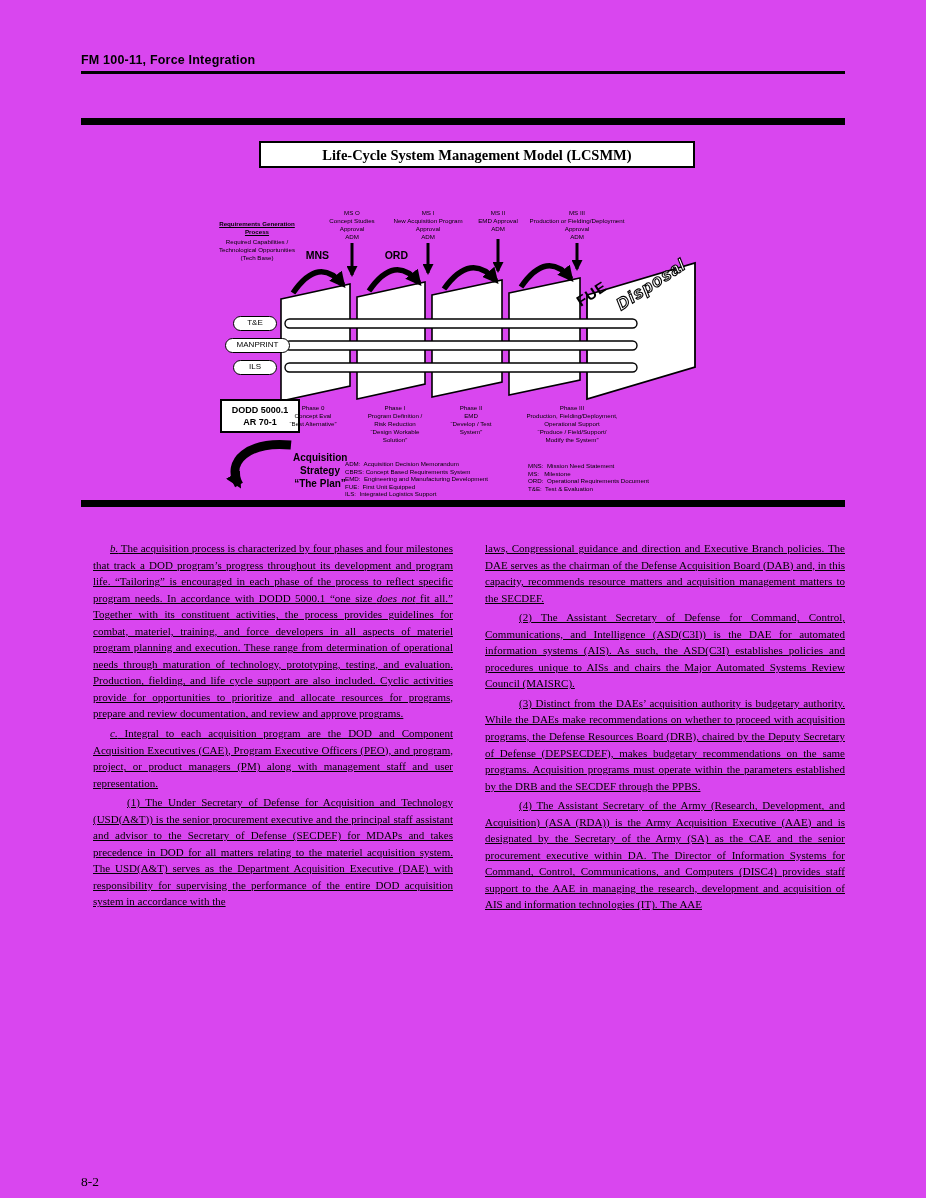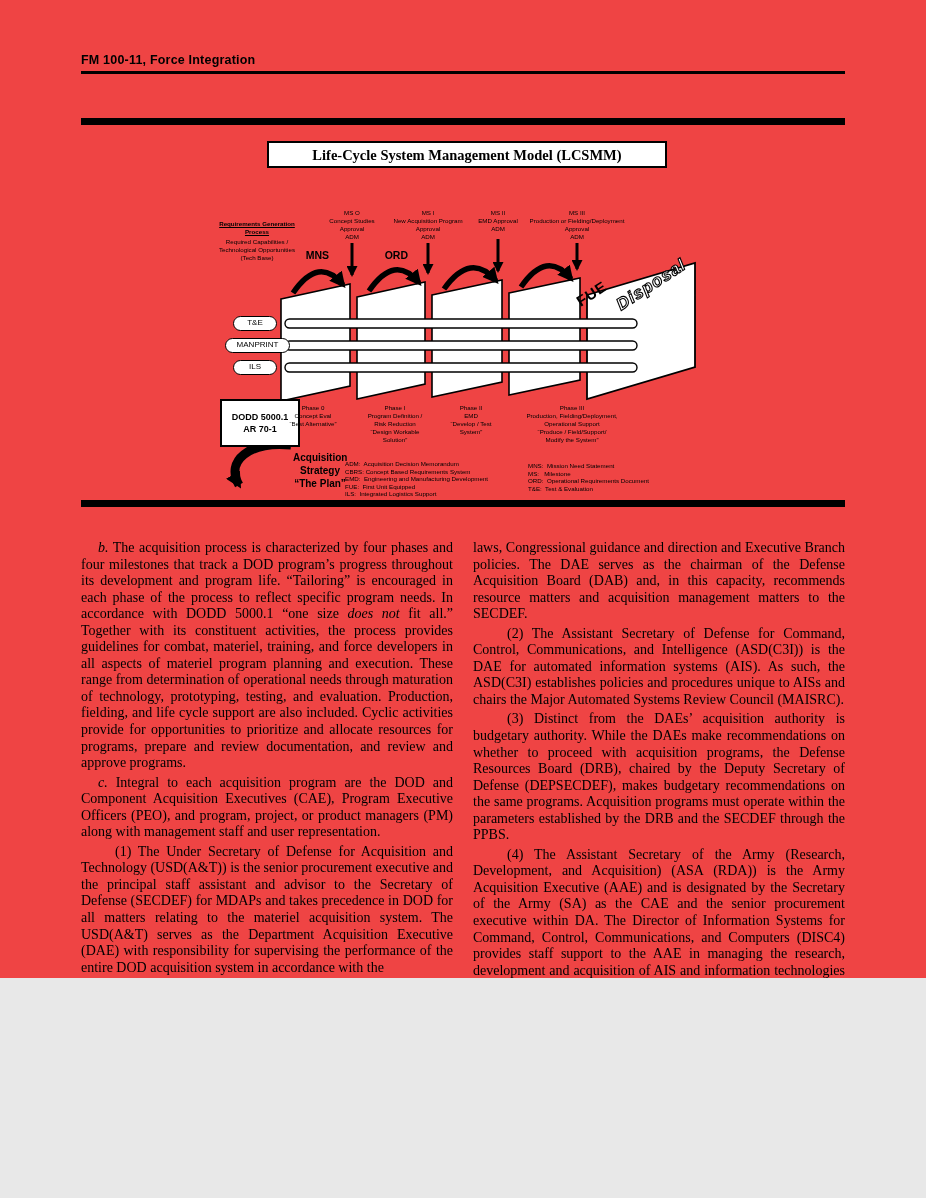--- a/index.html
+++ b/index.html
@@ -1,40 +1,40 @@
 <!DOCTYPE html>
 <html><head>
 <meta charset="utf-8">
 <style>
   html,body { margin:0; padding:0; background:#e8e8e8; }
   .page {
-    position:relative; width:926px; height:978px; margin:0 auto;
-    background:#ef4444; color:#000;
+    position:relative; width:926px; height:1198px; margin:0 auto;
+    background:#d946ef; color:#000;
     font-family:"Liberation Serif", serif; overflow:hidden;
   }
   .hdr {
     position:absolute; left:81px; top:53px;
     font-family:"Liberation Sans", sans-serif; font-weight:bold; font-size:12.5px;
     letter-spacing:.2px;
   }
   .hdr-rule { position:absolute; left:81px; top:71px; width:764px; height:2.5px; background:#000; }
   .bar { position:absolute; left:81px; width:764px; background:#000; }
   .bar-top { top:118px; height:6.5px; }
   .bar-bot { top:500px; height:7px; }
 
   .figure { position:absolute; left:81px; top:127px; width:764px; height:373px; }
   .figure svg { position:absolute; left:0; top:0; }
   .fabs { position:absolute; z-index:2; }
   .pre { white-space:pre-line; }
   .sans { font-family:"Liberation Sans", sans-serif; }
 
   .ftitle {
-    left:186px; top:14px; width:392px; border:2px solid #000;
+    left:178px; top:14px; width:392px; border:2px solid #000;
     text-align:center; font-weight:bold; font-size:14.5px; line-height:1.2;
-    padding:4px 2px 2px; background:#fff;
+    padding:4px 20px 2px; background:#fff;
   }
   .fsub { left:142px; top:62px; width:480px; text-align:center; font-weight:bold; font-size:10.5px; }
 
   .msblock { top:82px; text-align:center; font-size:6.2px; line-height:1.28; }
   .m0 { left:233px; width:76px; }
   .m1 { left:306px; width:82px; }
   .m2 { left:378px; width:78px; }
   .m3 { left:436px; width:120px; }
 
   .reqgen-u { left:128px; top:93px; width:96px; text-align:center; font-size:6.2px; line-height:1.3; font-weight:bold; text-decoration:underline; }
@@ -56,21 +56,21 @@
     left:494px; top:158px; font-weight:bold; font-size:15px;
     transform:rotate(-33deg); letter-spacing:1px;
   }
   .disposal {
     left:531px; top:148px; font-weight:bold; font-style:italic; font-size:17px;
     transform:rotate(-33deg); color:#fff; -webkit-text-stroke:1.1px #000;
     letter-spacing:1px;
   }
   .dodd {
     left:139px; top:272px; width:76px; border:2px solid #000; background:#fff;
-    text-align:center; font-weight:bold; font-size:9px; line-height:1.35; padding:10px 0;
+    text-align:center; font-weight:bold; font-size:9px; line-height:1.35; padding:3px 0;
   }
   .phnote { top:277px; text-align:center; font-size:6.2px; line-height:1.3; }
   .ph0 { left:194px; width:76px; }
   .ph1 { left:274px; width:80px; }
   .ph2 { left:354px; width:72px; }
   .ph3 { left:430px; width:122px; }
 
   .acq { left:212px; top:324px; width:54px; text-align:center; font-weight:bold; font-size:10px; line-height:1.3; }
 
   .leg { font-size:6.2px; line-height:7.5px; }
@@ -78,21 +78,21 @@
   .legR { left:447px; top:335px; }
   .leg div { white-space:pre; }
 
   .caption {
     position:absolute; left:81px; top:513px; width:764px; text-align:center;
     font-weight:bold; font-size:13.8px;
   }
 
   .cols { position:absolute; left:81px; top:540px; width:764px; display:flex; gap:20px; }
   .col { width:372px; }
-  .col p { margin:0 0 3px 0; text-align:justify; font-size:14px; line-height:16.55px; }
+  .col p { margin:0 0 3px 12px; text-align:justify; font-size:11px; line-height:16.55px;text-decoration:underline; }
   .ind1 { text-indent:17px; }
   .ind2 { text-indent:34px; }
   .it { font-style:italic; }
 
   .pagenum { position:absolute; left:81px; top:1126px; font-size:13.5px;margin-top:48px; }
 </style>
 </head>
 <body>
 
 <div class="page">

